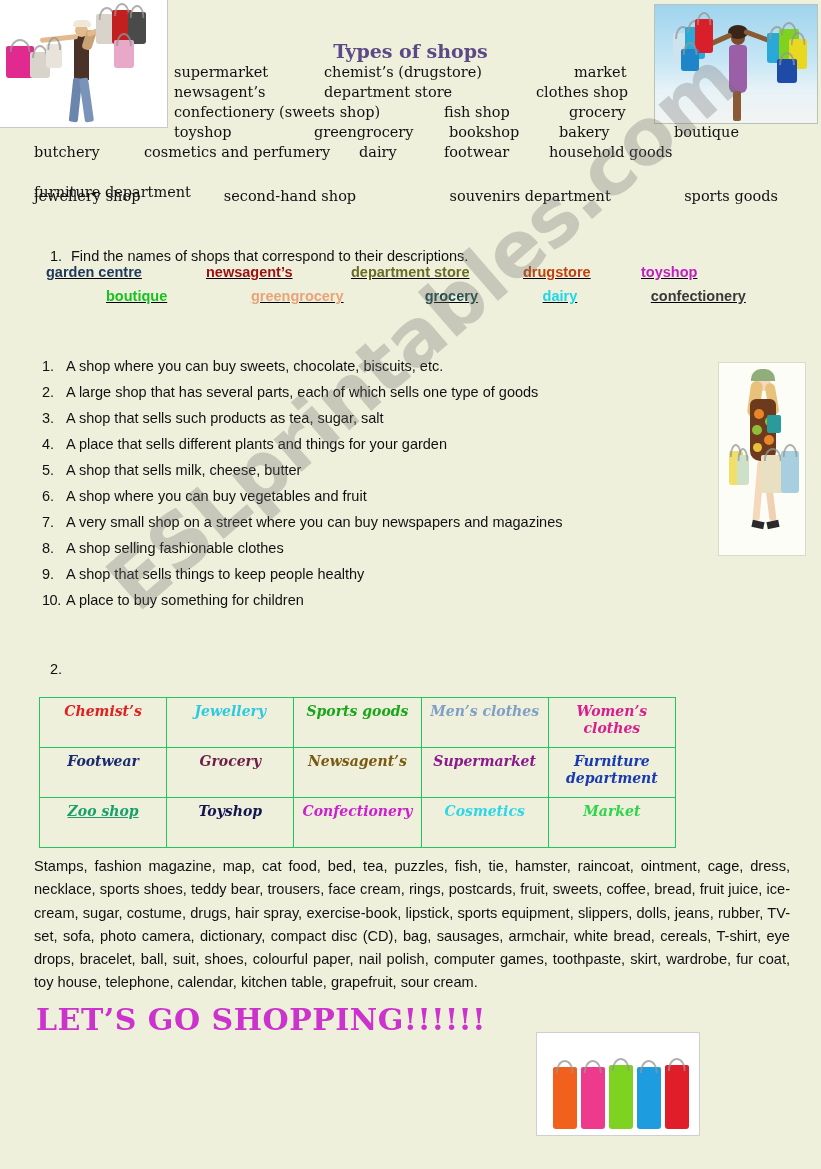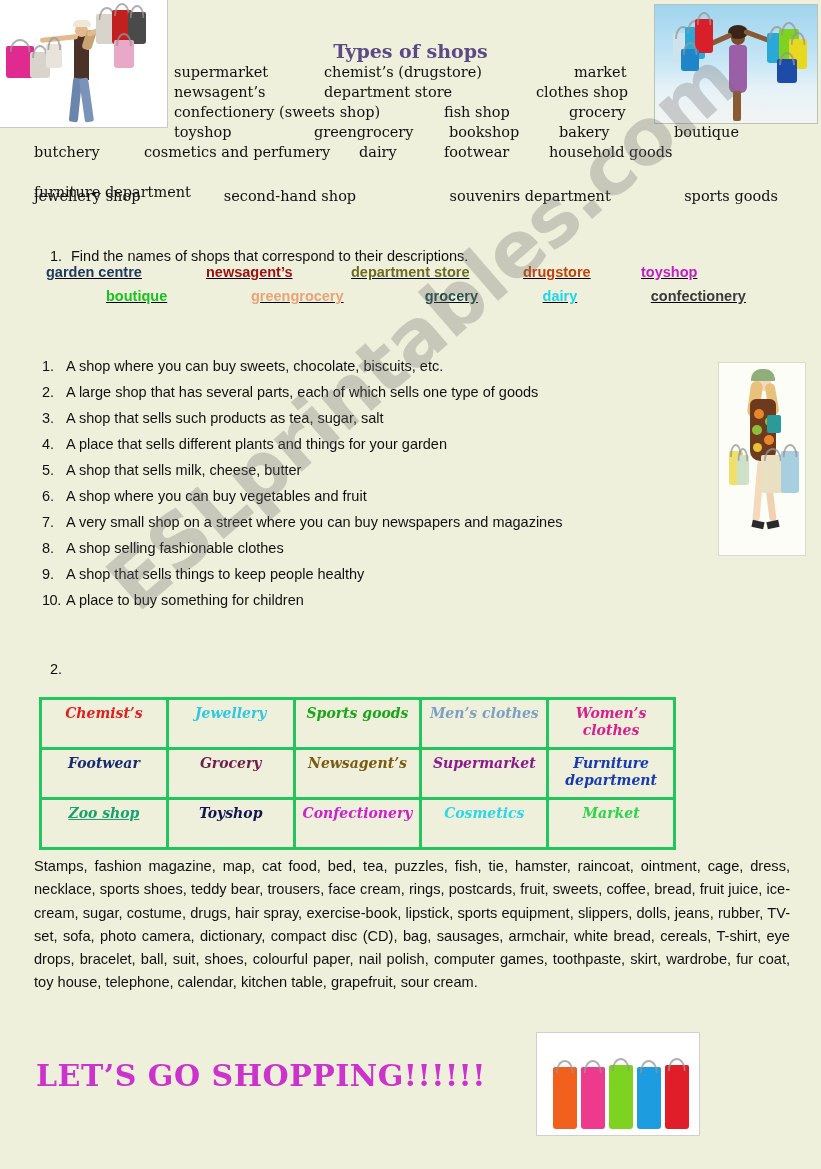--- a/index.html
+++ b/index.html
@@ -136,21 +136,21 @@
   #exercise-2 { position: absolute; left: 46px; top: 661px; width: 700px; z-index: 3; }
 
   #shops-table {
     position: absolute;
     left: 39px; top: 697px;
     width: 637px;
     border-collapse: collapse;
     z-index: 3;
   }
   #shops-table td {
-    border: 3px solid #22c55e;
+    border: 1px solid #22c55e;
     width: 20%;
     height: 50px;
     vertical-align: top;
     text-align: center;
     padding-top: 5px;
     font-family: "DejaVu Serif", serif;
     font-style: italic;
     font-weight: bold;
     font-size: 14px;
     line-height: 17px;
@@ -164,21 +164,21 @@
     z-index: 3;
     font-size: 14.6px;
     line-height: 23.3px;
     color: #111;
     text-align: justify;
   }
 
   
   #footer-title {
     position: absolute;
-    left: 36px; top: 1058px;
+    left: 36px; top: 1002px;
     z-index: 3;
     font-family: "DejaVu Serif", serif;
     font-weight: bold;
     font-size: 30px;
     color: #cc33cc;
     letter-spacing: 0.5px;
   }
 </style>
 </head>
 <body>

